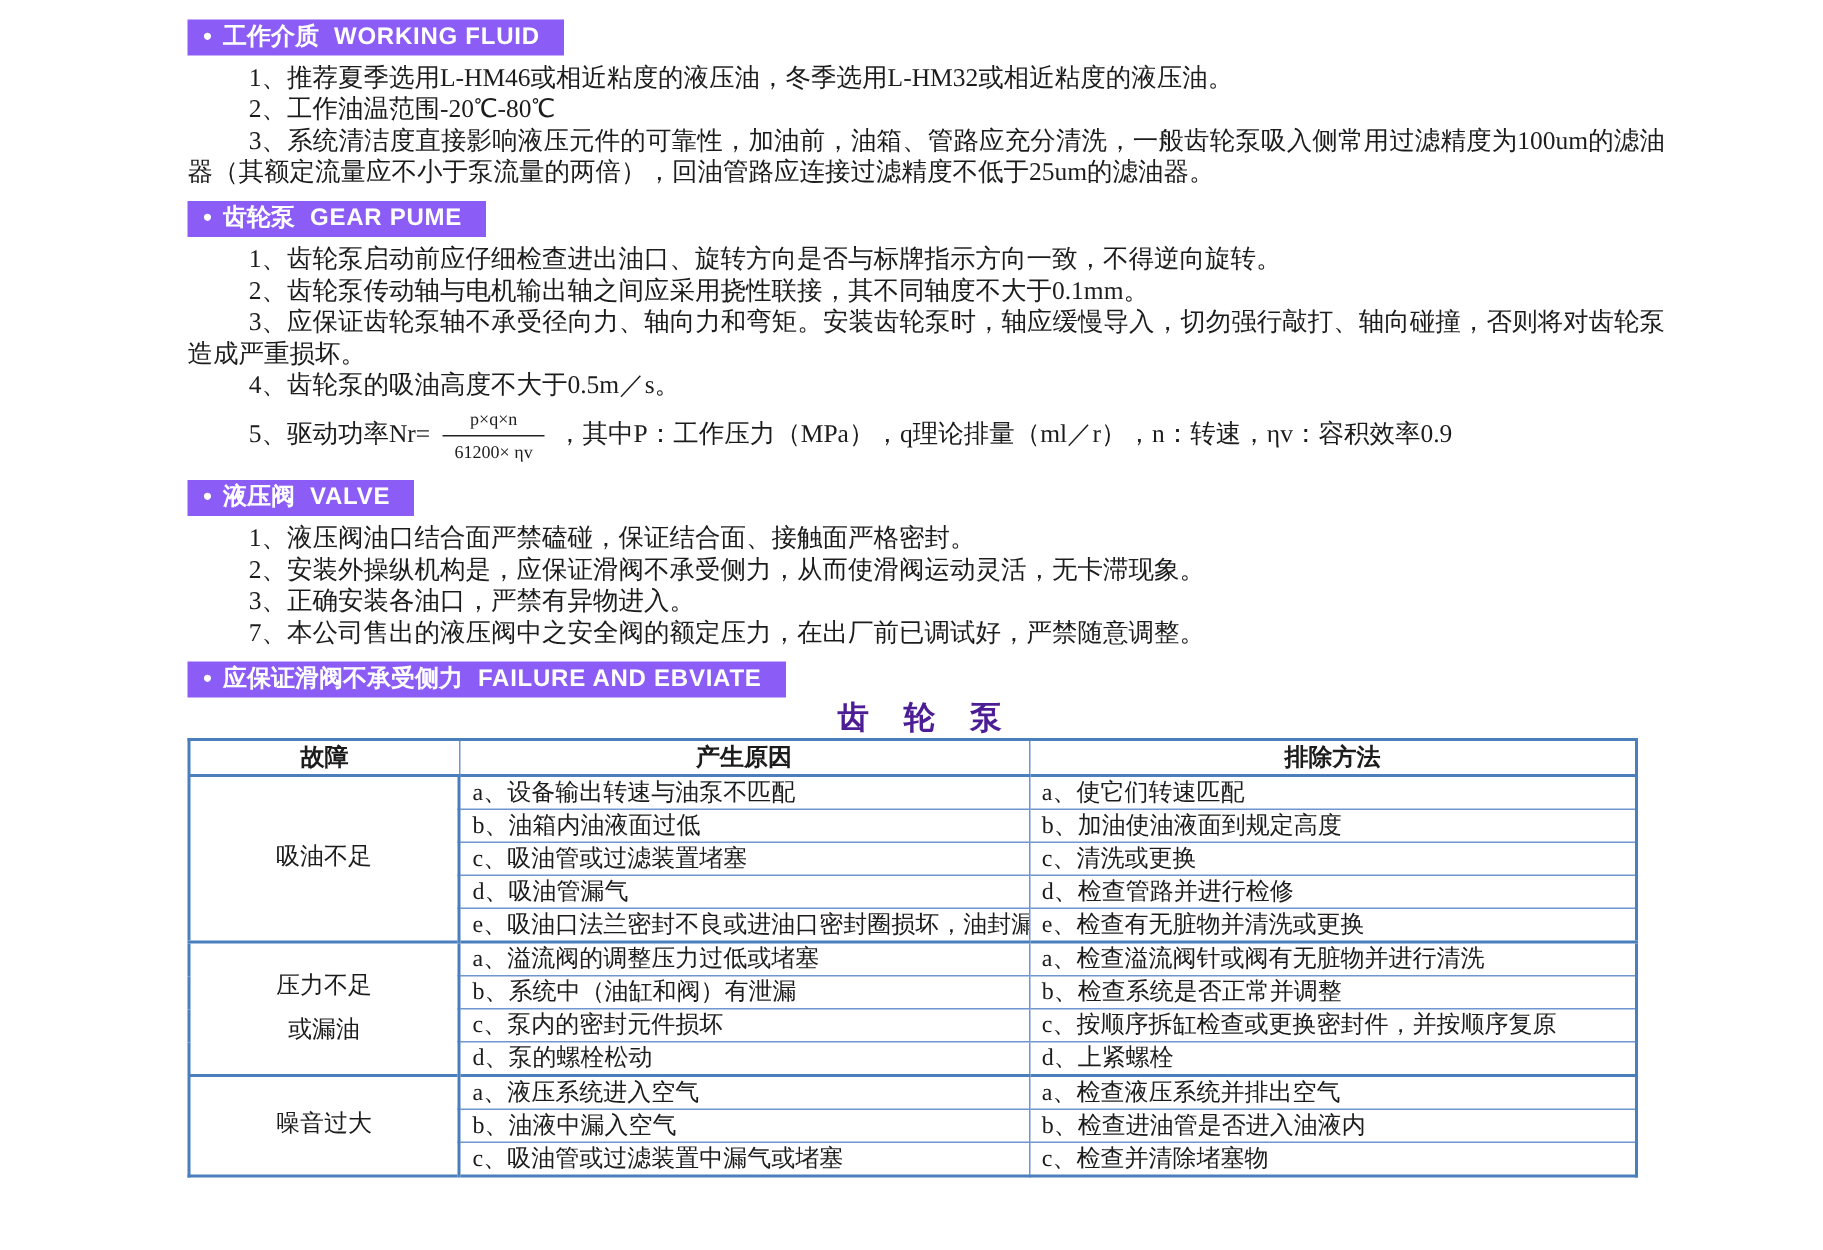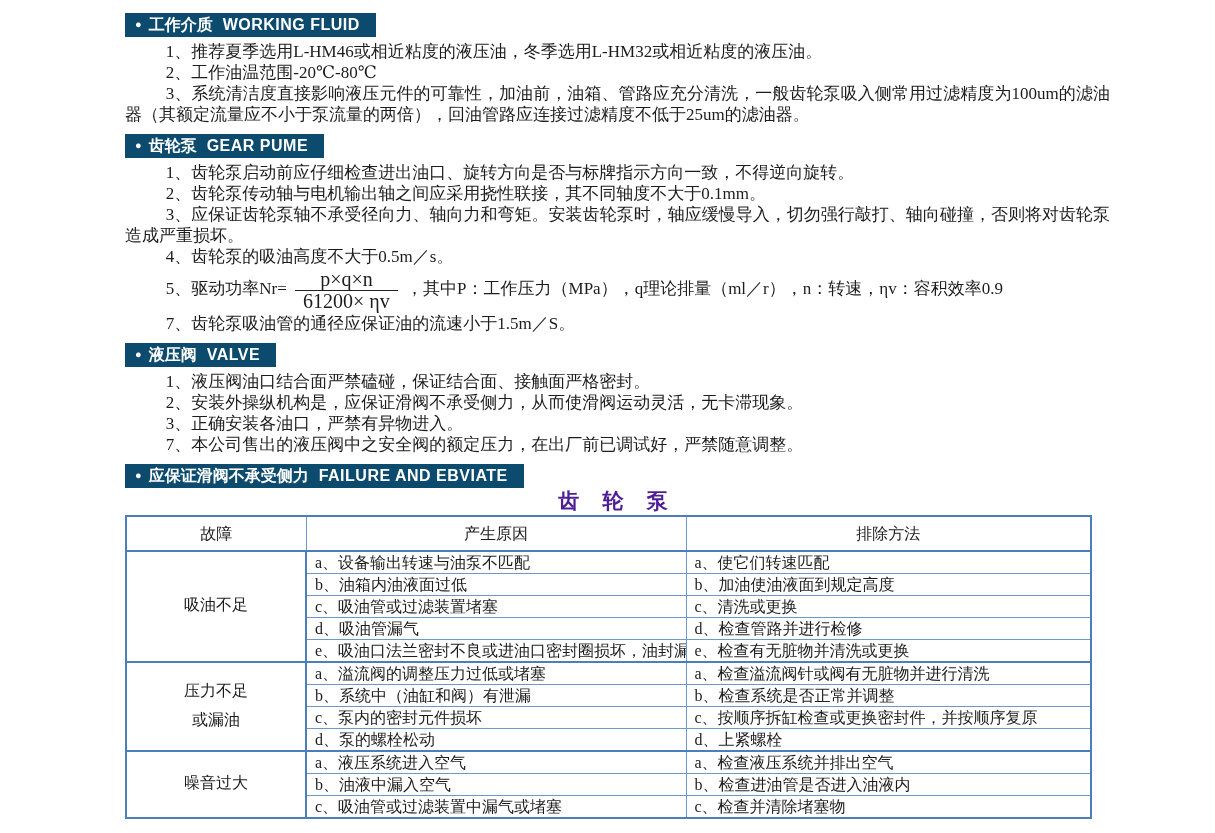--- a/index.html
+++ b/index.html
@@ -6,61 +6,61 @@
   html,body { background:#ffffff; }
   body {
     width:1215px; height:833px; overflow:hidden;
     font-family:"Liberation Serif","DejaVu Serif",serif;
     color:#1c1c1c;
   }
   .content { margin-left:125px; width:985px; padding-top:13px; }
 
   .section-bar {
     display:inline-block;
-    background:#0c4a6e; color:#ffffff;
+    background:#8b5cf6; color:#ffffff;
     font-family:"Liberation Sans","DejaVu Sans",sans-serif;
     font-size:16px; font-weight:bold;
     padding:3px 16px 4px 10px; line-height:17px;
     margin-bottom:4px;
   }
   .section-bar .dot { font-size:11px; vertical-align:2px; margin-right:7px; }
   .section-bar .en { margin-left:10px; letter-spacing:0.5px; }
 
   .sec { margin-bottom:9px; }
   .item {
     font-size:17px; line-height:21px;
-    text-indent:2.4em; text-align:justify;
+    text-indent:2.4em; text-align:justify;font-family:Liberation Serif, serif;
   }
   .formula-line {
     text-indent:0; padding-left:2.4em;
     margin:3px 0 2px 0;
   }
   .frac {
     display:inline-block; text-align:center; vertical-align:middle;
-    margin:0 4px; line-height:19px; font-size:20px;
+    margin:0 4px; line-height:19px; font-size:12px;
   }
   .frac .num { display:block; border-bottom:1.5px solid #222; padding:0 8px 1px 8px; }
   .frac .den { display:block; padding:1px 8px 0 8px; }
 
   .table-title {
     text-align:center; color:#4c1d95; font-weight:bold;
     font-size:21px; letter-spacing:9px; line-height:24px;
     margin:1px 0 2px 0;
   }
   table.fault-table {
     border-collapse:collapse; width:965px; table-layout:fixed;
     border:2px solid #4a7ebd;
   }
   .fault-table td {
     border:1px solid #6f96cf;
     font-size:16px; line-height:19px;
     padding:1px 8px; vertical-align:middle;
     overflow:hidden; white-space:nowrap;
   }
-  .fault-table td.hdr { text-align:center; height:35px; }
+  .fault-table td.hdr { text-align:center; height:24px;font-weight:bold; }
   .fault-table td.fault {
     text-align:center; white-space:pre-line; line-height:29px;
     border-right:2px solid #4a7ebd;
     font-family:Liberation Mono, monospace;
   }
   .fault-table tr.group-start td { border-top:2px solid #4a7ebd; }
   .col-fault { width:180px; } .col-cause { width:380px; } .col-remedy { width:405px; }
 </style>
 </head>
 <body>
@@ -85,21 +85,20 @@
     <p class="item">3、应保证齿轮泵轴不承受径向力、轴向力和弯矩。安装齿轮泵时，轴应缓慢导入，切勿强行敲打、轴向碰撞，否则将对齿轮泵造成严重损坏。</p>
     <p class="item">4、齿轮泵的吸油高度不大于0.5m／s。</p>
     <p class="item formula-line">
       <span>5、驱动功率Nr=</span>
       <span class="frac">
         <span class="num">p×q×n</span>
         <span class="den">61200× ηv</span>
       </span>
       <span>，其中P：工作压力（MPa），q理论排量（ml／r），n：转速，ηv：容积效率0.9</span>
     </p>
-    <p class="item">7、齿轮泵吸油管的通径应保证油的流速小于1.5m／S。</p>
   </div>
 
   <div class="sec">
     <div class="section-bar">
       <span class="dot">●</span><span>液压阀</span><span class="en">VALVE</span>
     </div>
     <p class="item">1、液压阀油口结合面严禁磕碰，保证结合面、接触面严格密封。</p>
     <p class="item">2、安装外操纵机构是，应保证滑阀不承受侧力，从而使滑阀运动灵活，无卡滞现象。</p>
     <p class="item">3、正确安装各油口，严禁有异物进入。</p>
     <p class="item">7、本公司售出的液压阀中之安全阀的额定压力，在出厂前已调试好，严禁随意调整。</p>

